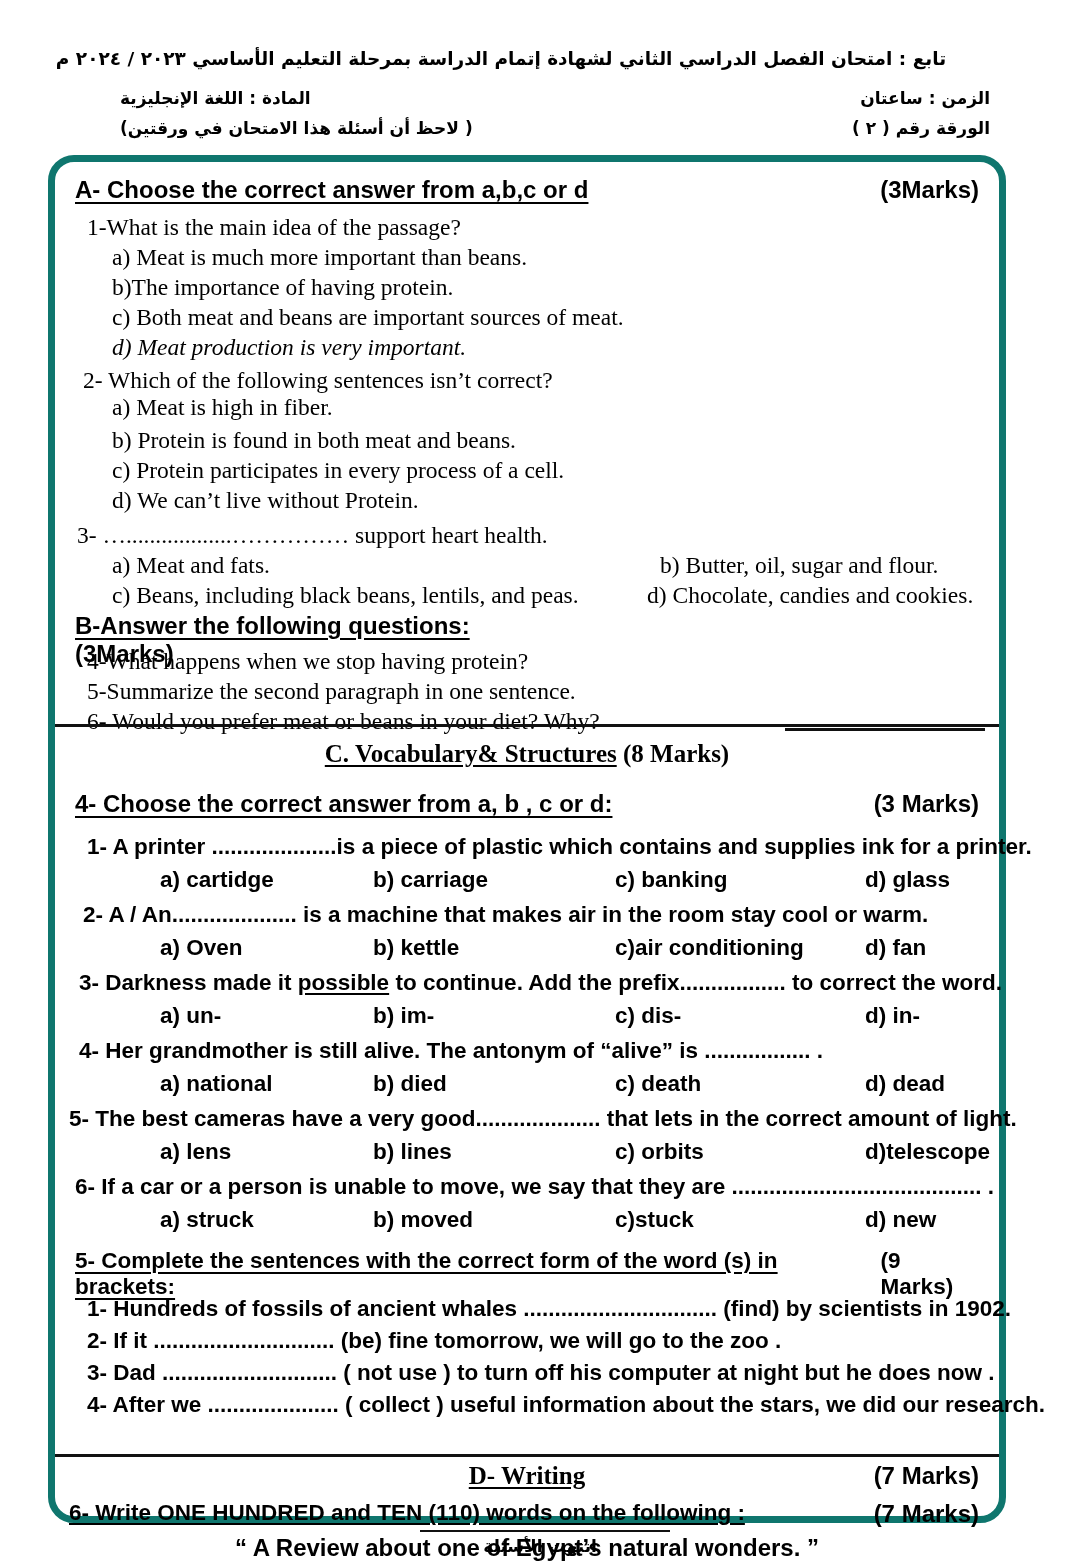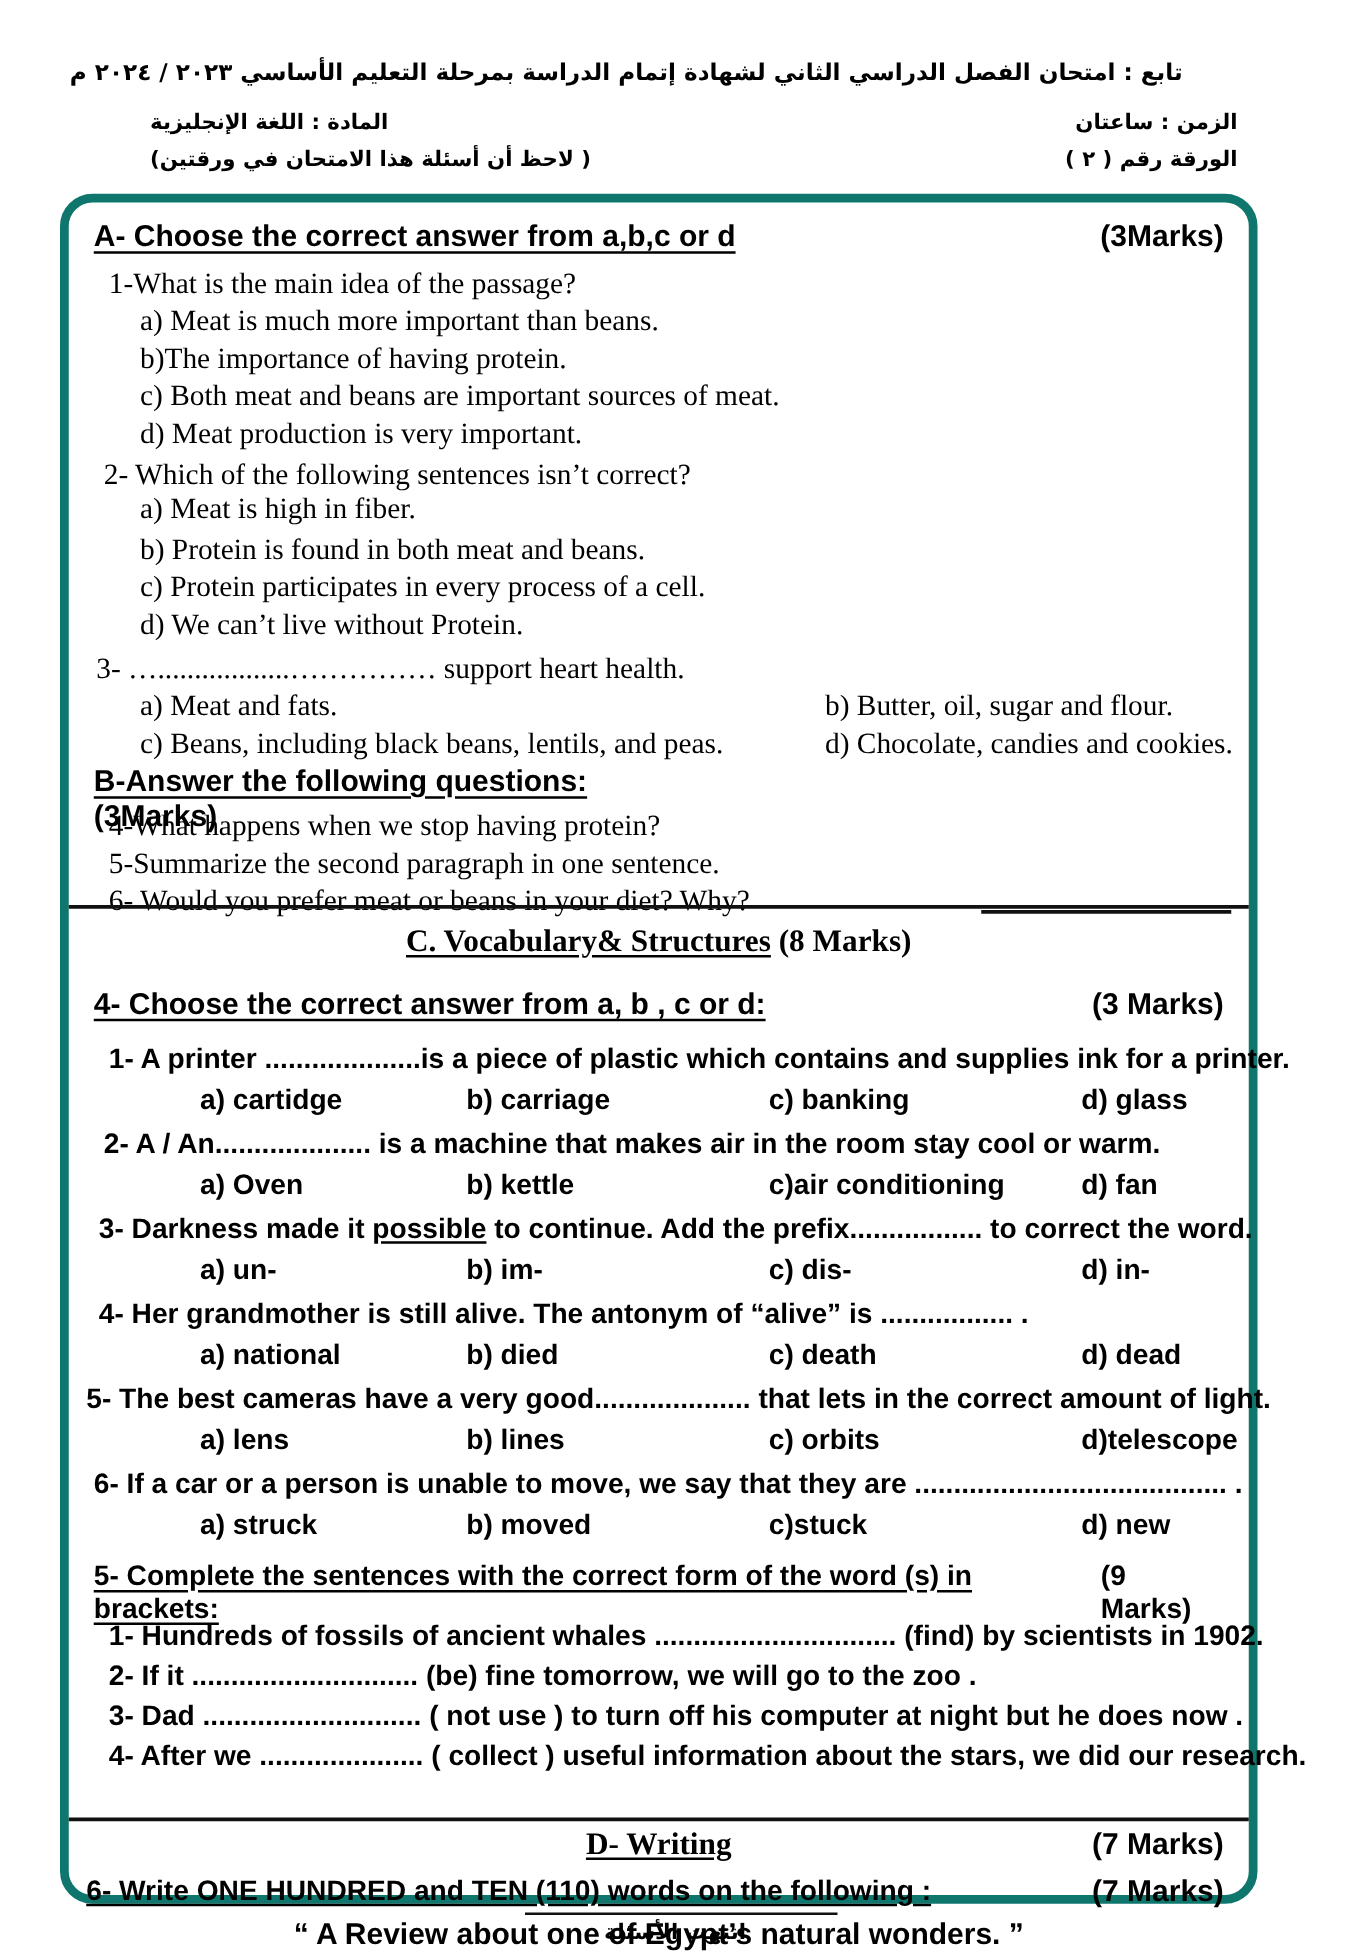--- a/index.html
+++ b/index.html
@@ -141,33 +141,33 @@
 
   <div class="sec-head" style="top:14px;">
     <span class="ttl">A- Choose the correct answer from a,b,c or d</span>
     <span class="marks">(3Marks)</span>
   </div>
 
   <div class="qline" style="left:32px;top:52px;">1-What is the main idea of the passage?</div>
   <div class="qline" style="left:57px;top:82px;">a) Meat is much more important than beans.</div>
   <div class="qline" style="left:57px;top:142px;">c) Both meat and beans are important sources of meat.</div>
   <div class="qline" style="left:57px;top:112px;">b)The importance of having protein.</div>
-  <div class="qline" style="left:57px;top:172px;">d) Meat production is very important.</div>
+  <div class="qline" style="left:57px;top:172px;font-style:italic;">d) Meat production is very important.</div>
 
   <div class="qline" style="left:28px;top:205px;">2- Which of the following sentences isn’t correct?</div>
   <div class="qline" style="left:57px;top:232px;">a) Meat is high in fiber.</div>
   <div class="qline" style="left:57px;top:265px;">b) Protein is found in both meat and beans.</div>
   <div class="qline" style="left:57px;top:295px;">c) Protein participates in every process of a cell.</div>
   <div class="qline" style="left:57px;top:325px;">d) We can’t live without Protein.</div>
 
   <div class="qline" style="left:22px;top:360px;">3- …..................…………… support heart health.</div>
   <div class="qline" style="left:57px;top:390px;">a) Meat and fats.</div>
   <div class="qline" style="left:605px;top:390px;text-align:right;">b) Butter, oil, sugar and flour.</div>
   <div class="qline" style="left:57px;top:420px;">c) Beans, including black beans, lentils, and peas.</div>
-  <div class="qline" style="left:605px;top:420px;">d) Chocolate, candies and cookies.</div>
+  <div class="qline" style="left:592px;top:420px;">d) Chocolate, candies and cookies.</div>
 
   <div class="sec-head" style="top:450px;flex-direction:column;">
     <span class="ttl">B-Answer the following questions:</span>
     <span class="marks">(3Marks)</span>
   </div>
 
   <div class="qline" style="left:32px;top:486px;">4-What happens when we stop having protein?</div>
   <div class="qline" style="left:32px;top:516px;">5-Summarize the second paragraph in one sentence.</div>
   <div class="qline" style="left:32px;top:546px;">6- Would you prefer meat or beans in your diet? Why?</div>
 

